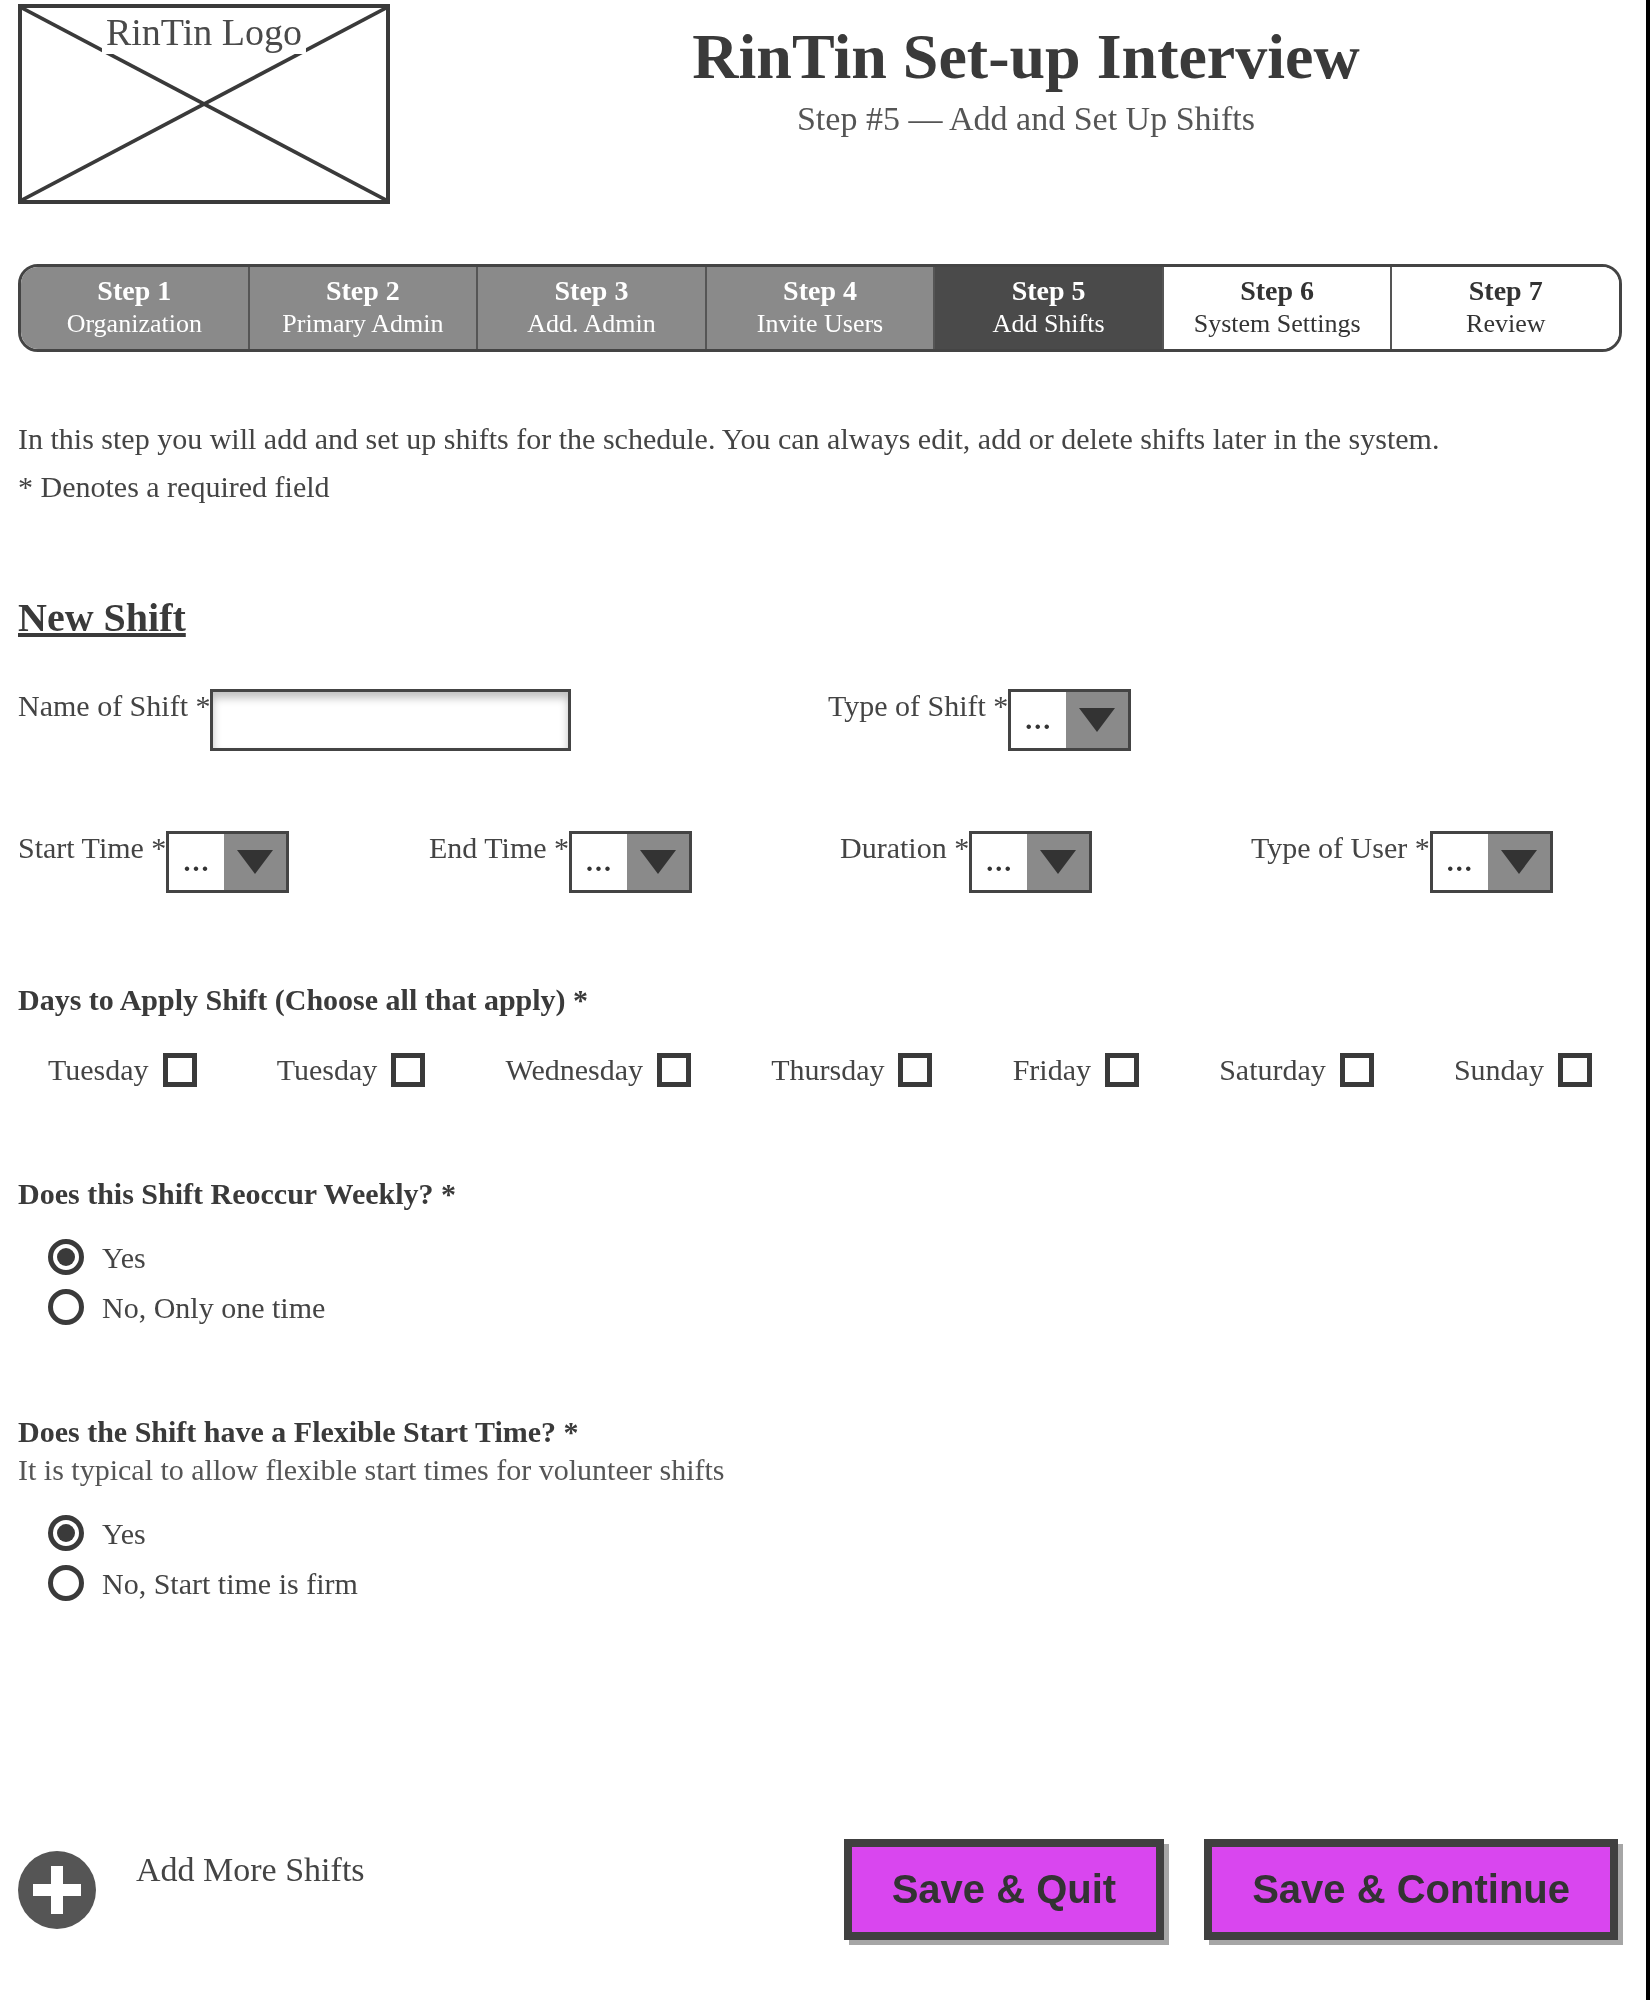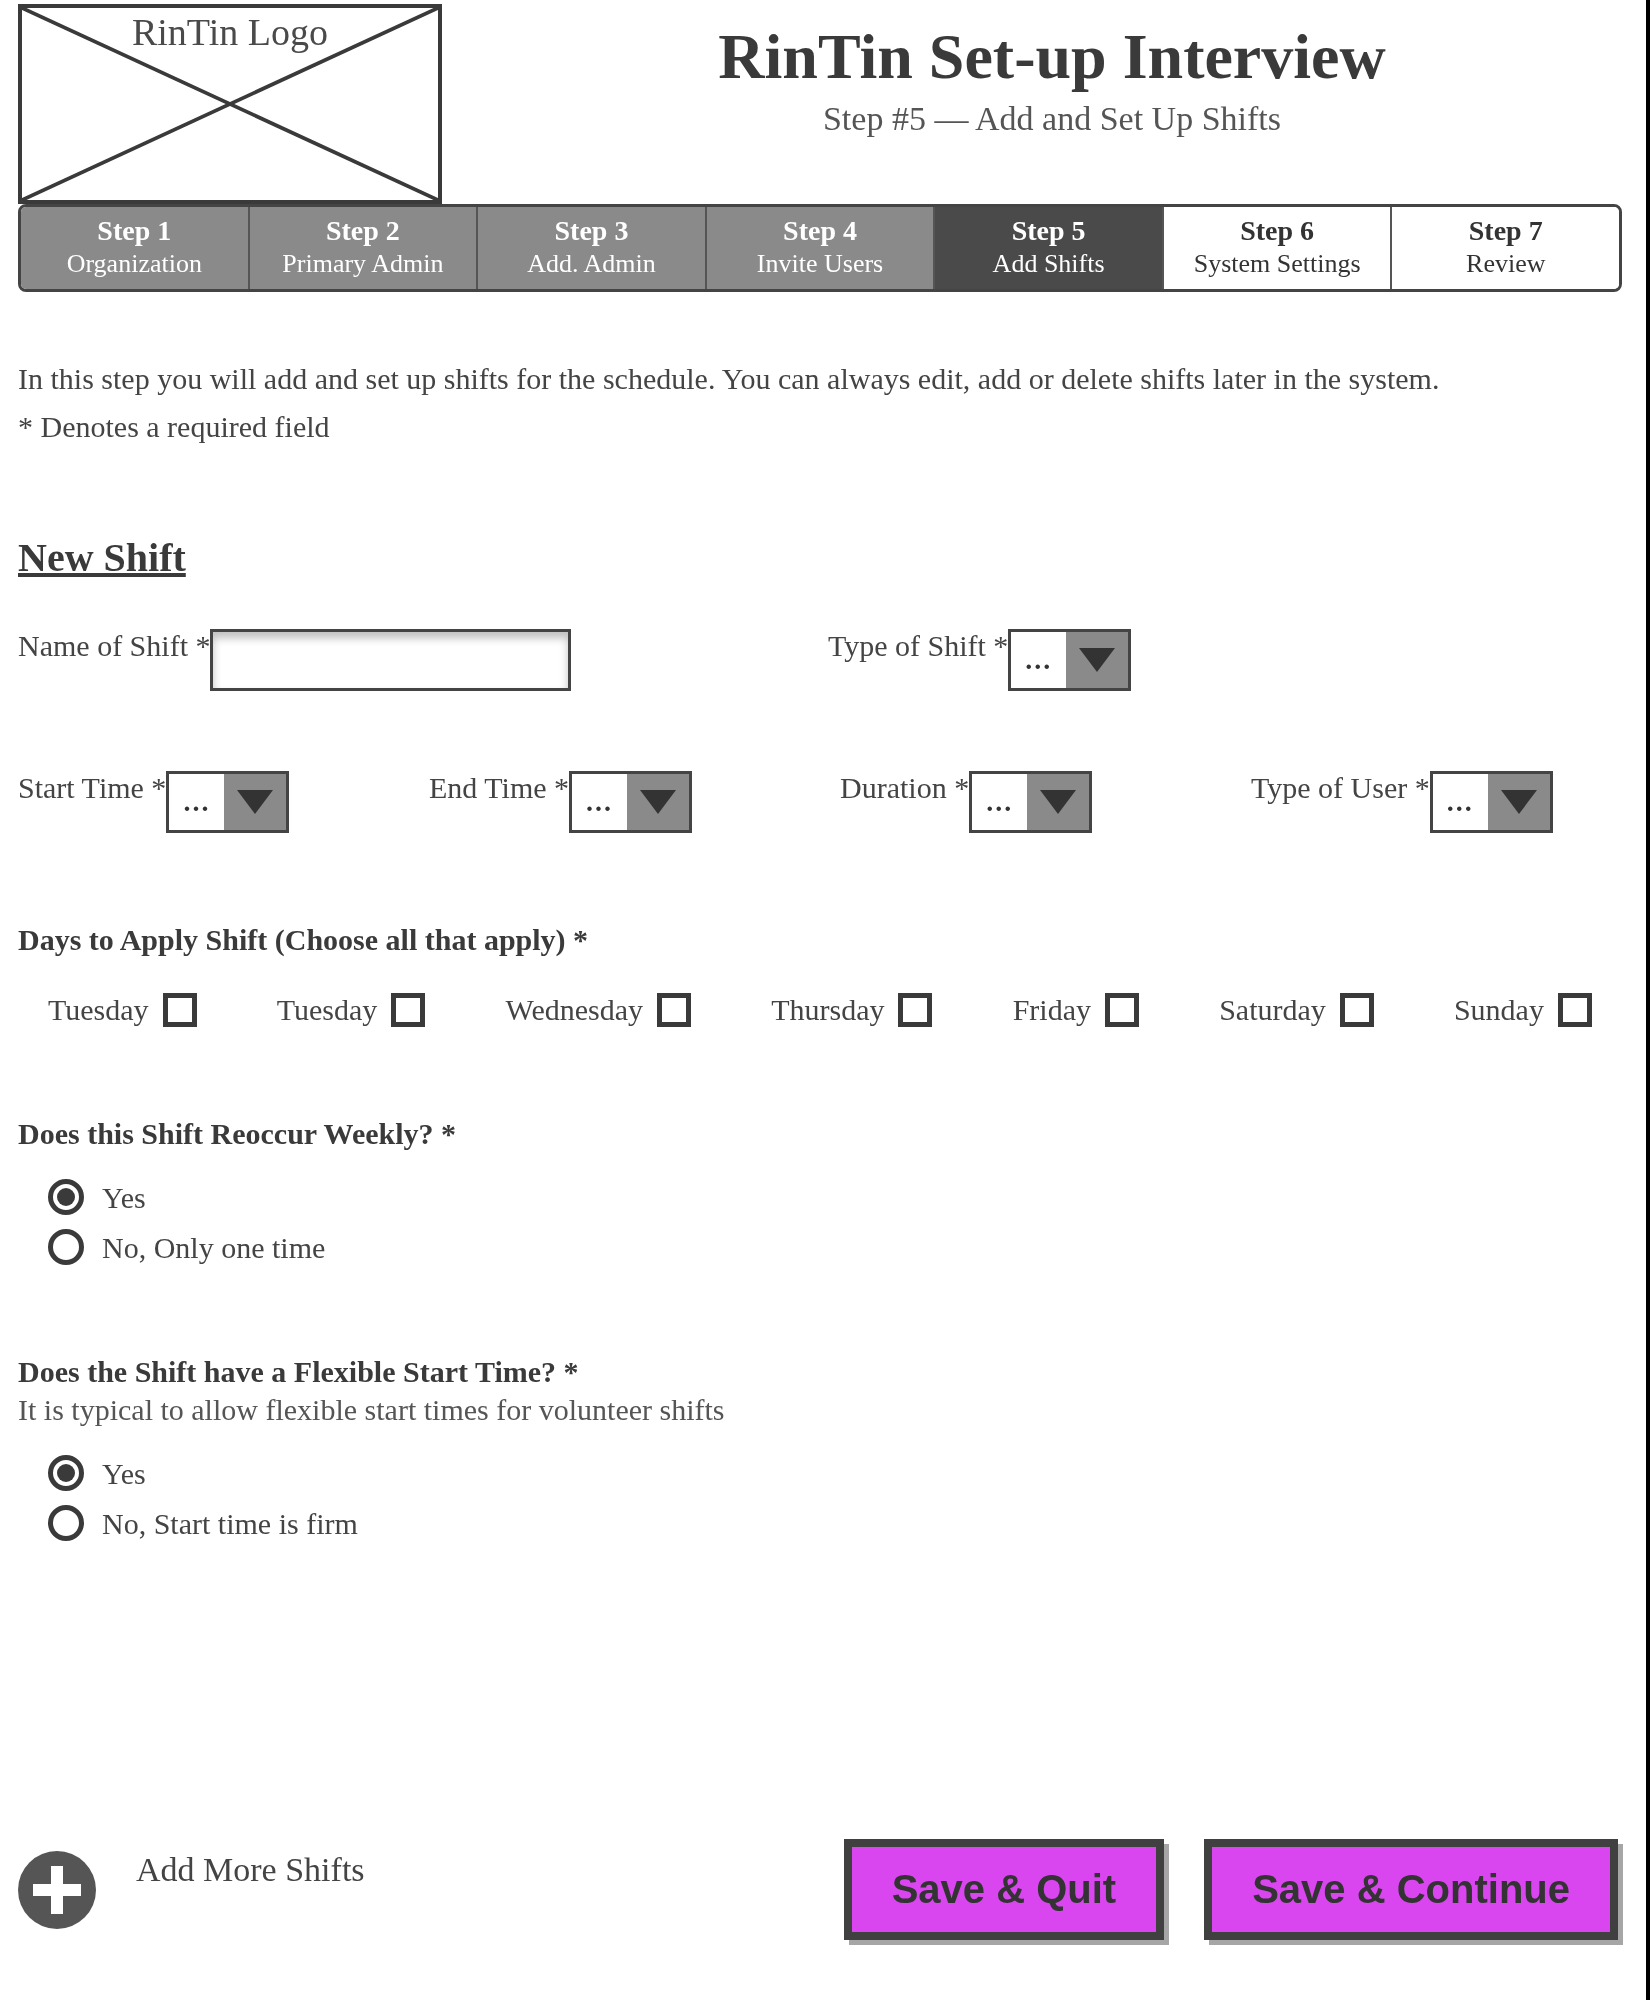--- a/index.html
+++ b/index.html
@@ -16,21 +16,21 @@
     border-right: 4px solid #000;
     padding: 0 24px 40px 18px;
     position: relative;
   }
   .header {
     display: flex;
     align-items: flex-start;
     gap: 40px;
   }
   .logo-box {
-    width: 424px;
+    width: 372px;
     height: 200px;
     border: 4px solid #3a3a3a;
     position: relative;
     margin-top: 4px;
   }
   .logo-box svg { position: absolute; top:0; left:0; width:100%; height:100%; }
   .logo-text {
     position: absolute;
     top: 2px;
     left: 50%;
@@ -48,22 +48,23 @@
     color: #3a3a3a;
     margin: 0;
   }
   .subtitle {
     font-size: 34px;
     color: #555;
     margin-top: 6px;
   }
   .steps {
     display:flex;
+    margin-top: 60px;
     border: 3px solid #444;
-    border-radius: 8px;
+    border-radius: 20px;
     overflow: hidden;
   }
   .step {
     flex:1;
     text-align:center;
     padding: 8px 4px 10px 4px;
     border-right: 2px solid #555;
     background:#8a8a8a;
     color:#fff;
     cursor:pointer;

